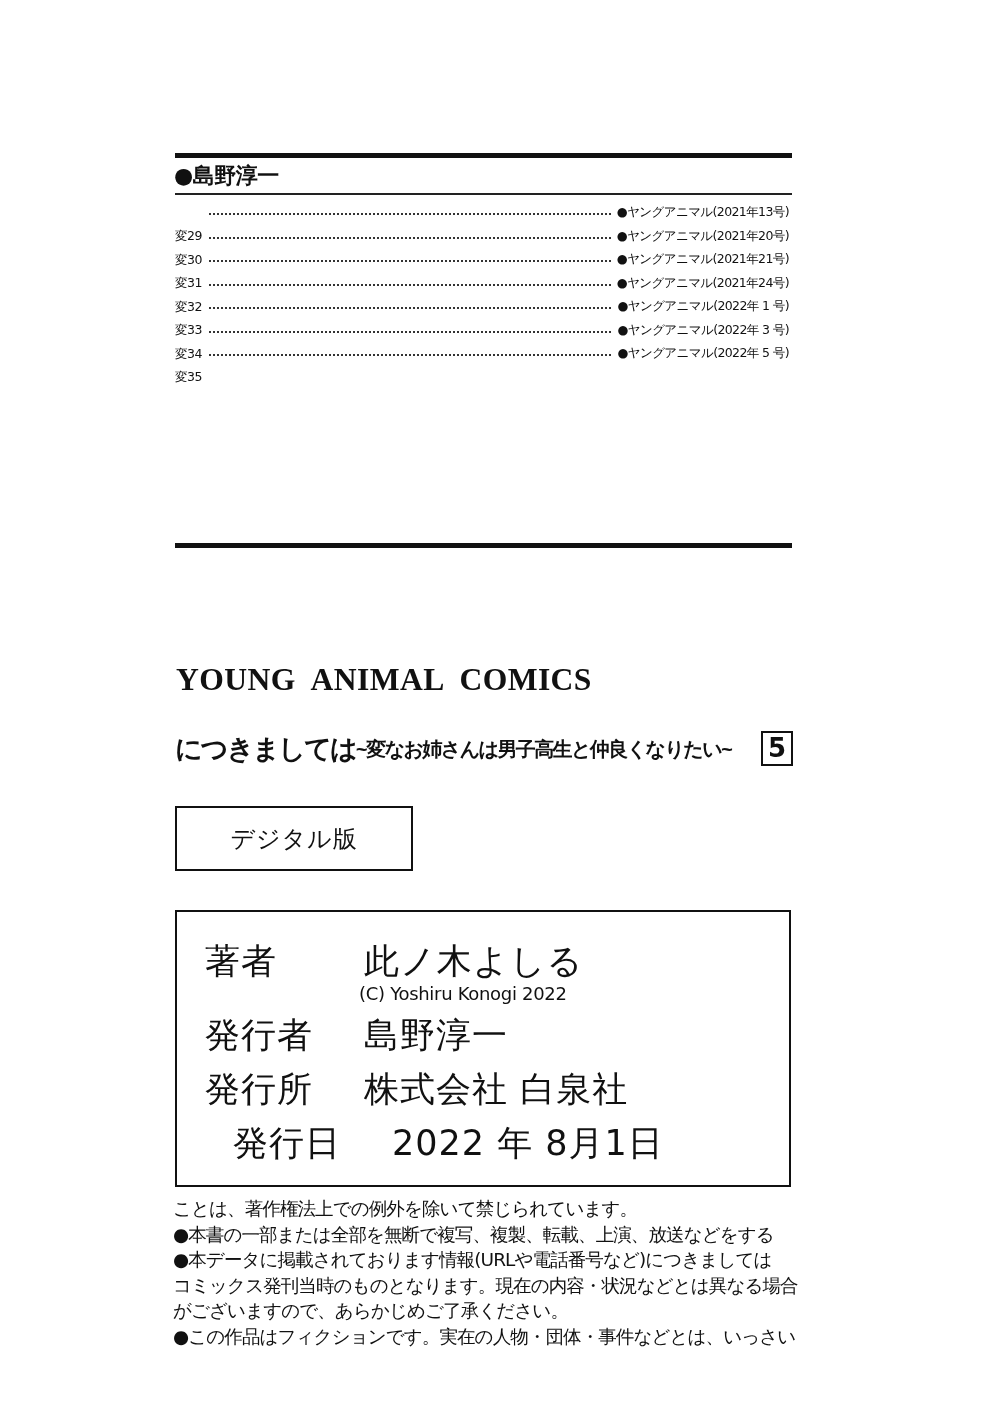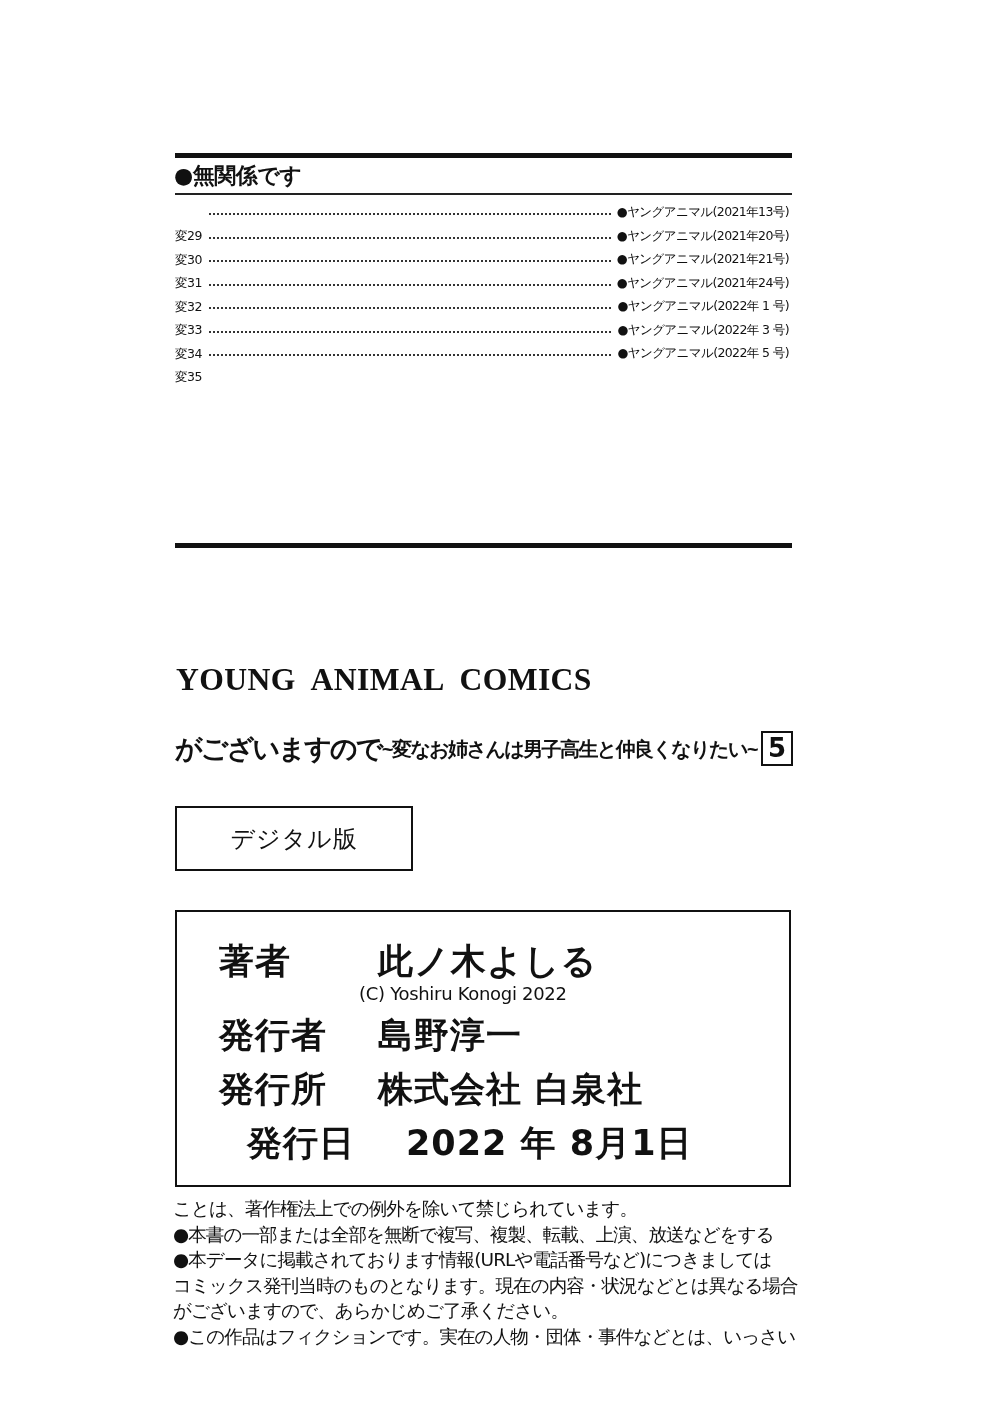--- a/index.html
+++ b/index.html
@@ -140,25 +140,24 @@
     .info-box {
       position: absolute;
       left: 175px;
       top: 910px;
       width: 612px;
       height: 273px;
       border: 2.5px solid #111;
     }
     .info-row {
       position: absolute;
-      left: 42px;
+      left: 28px;
       font-size: 35px;
       line-height: 40px;
       white-space: nowrap;
-      font-weight: bold;
     }
     .info-row .label {
       display: inline-block;
       width: 159px;
       letter-spacing: 1px;
     }
     .info-row .value {
       display: inline-block;
       letter-spacing: 1px;
     }
@@ -184,21 +183,21 @@
     }
     .notice-line {
       white-space: nowrap;
       display: block;
     }
   </style>
 </head>
 <body>
 
 <div class="bar-thick" style="top:153px;"></div>
-<div class="section-heading">●無関係です</div>
+<div class="section-heading">●島野淳一</div>
 <div class="rule-thin" style="top:193px;"></div>
 
 <div class="appear-list">
   <div class="appear-row">
     <span class="chap">変29</span>
     <span class="leader"></span>
     <span class="src">●ヤングアニマル(2021年13号)</span>
   </div>
   <div class="appear-row">
     <span class="chap">変30</span>
@@ -230,21 +229,21 @@
     <span class="leader"></span>
     <span class="src">●ヤングアニマル(2022年 5 号)</span>
   </div>
 </div>
 
 <div class="bar-thick" style="top:543px;"></div>
 
 <div class="imprint">YOUNG ANIMAL COMICS</div>
 
 <div class="book-title">
-  <span class="main">がございますので</span>
+  <span class="main">につきましては</span>
   <span class="sub">~変なお姉さんは男子高生と仲良くなりたい~</span>
 </div>
 <div class="vol-box">5</div>
 
 <div class="digital-box">
   <span>デジタル版</span>
 </div>
 
 <div class="info-box">
   <div class="info-row" style="top:29px;">

